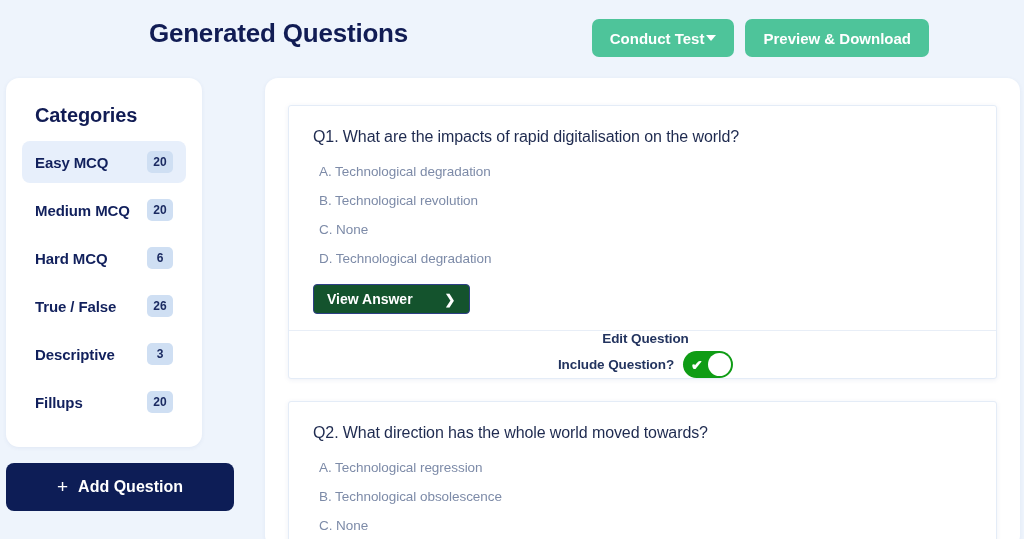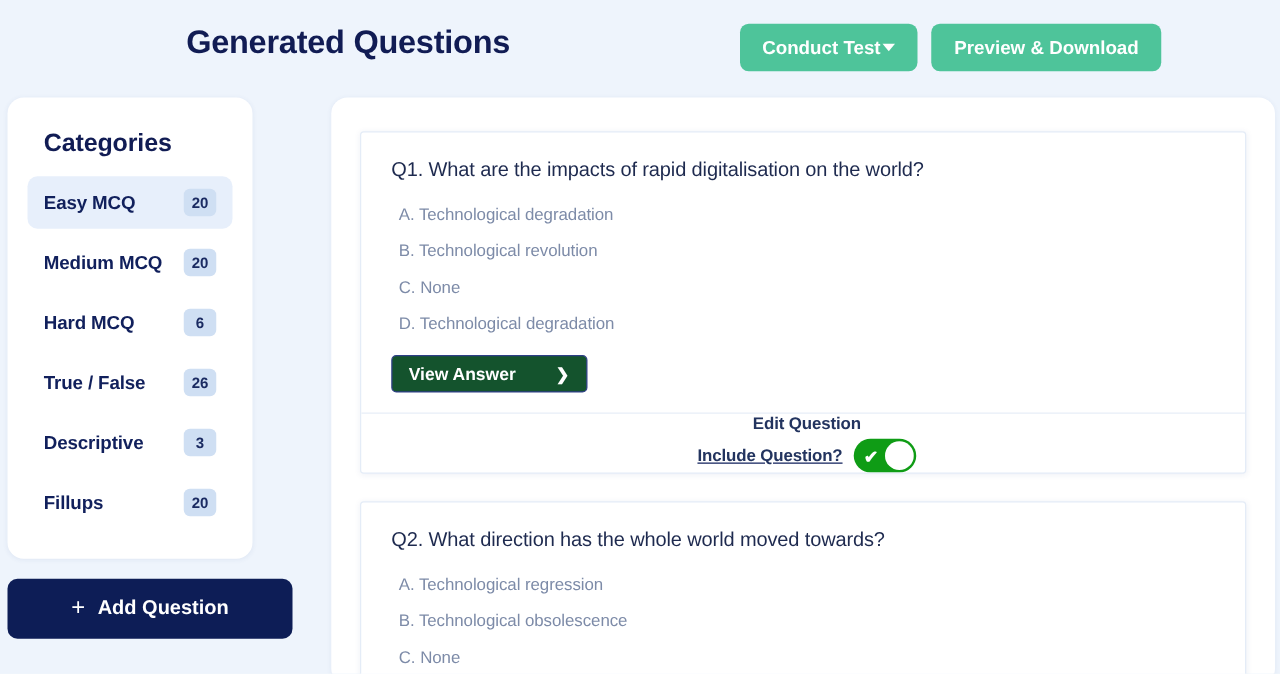--- a/index.html
+++ b/index.html
@@ -250,21 +250,20 @@
     font-weight: bold;
     color: #23345f;
     cursor: pointer;
     letter-spacing: -0.1px;
   }
 
   .include-wrap {
     display: flex;
     align-items: center;
     gap: 9px;
-    text-decoration: underline;
   }
 
   .include-label {
     font-size: 13.5px;
     font-weight: bold;
     color: #23345f;
     letter-spacing: -0.1px;
   }
 
   .toggle {

